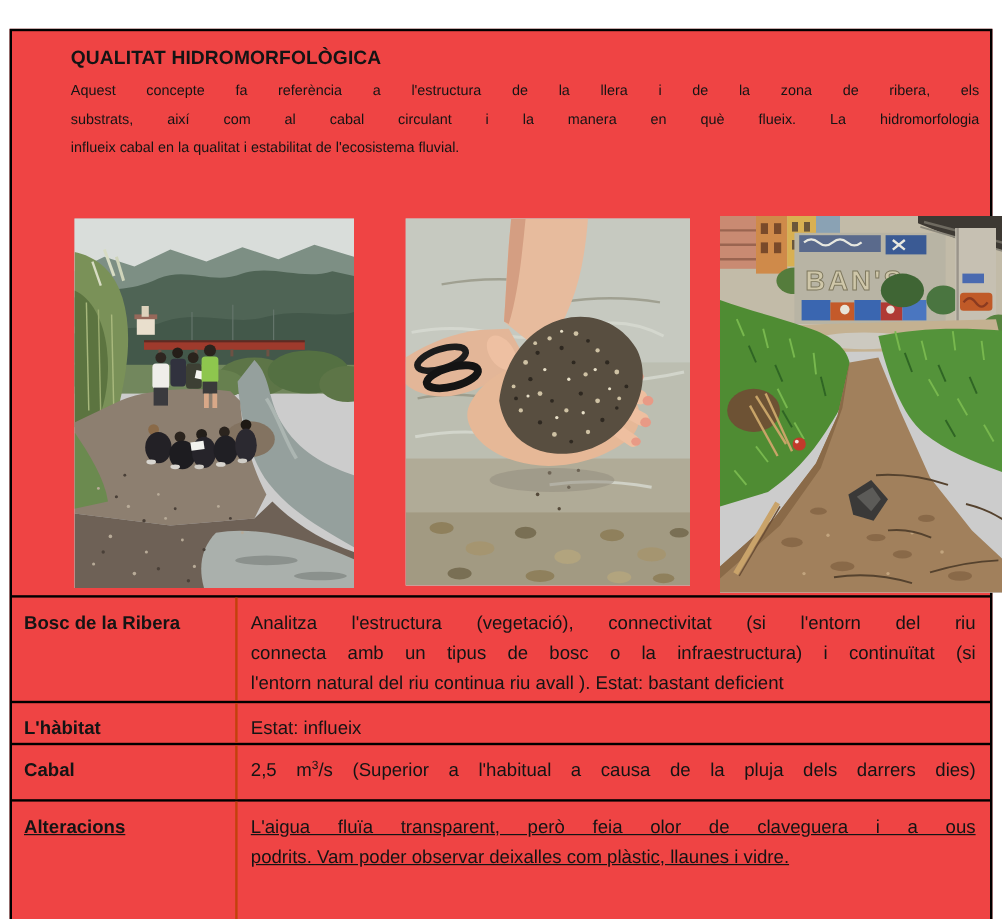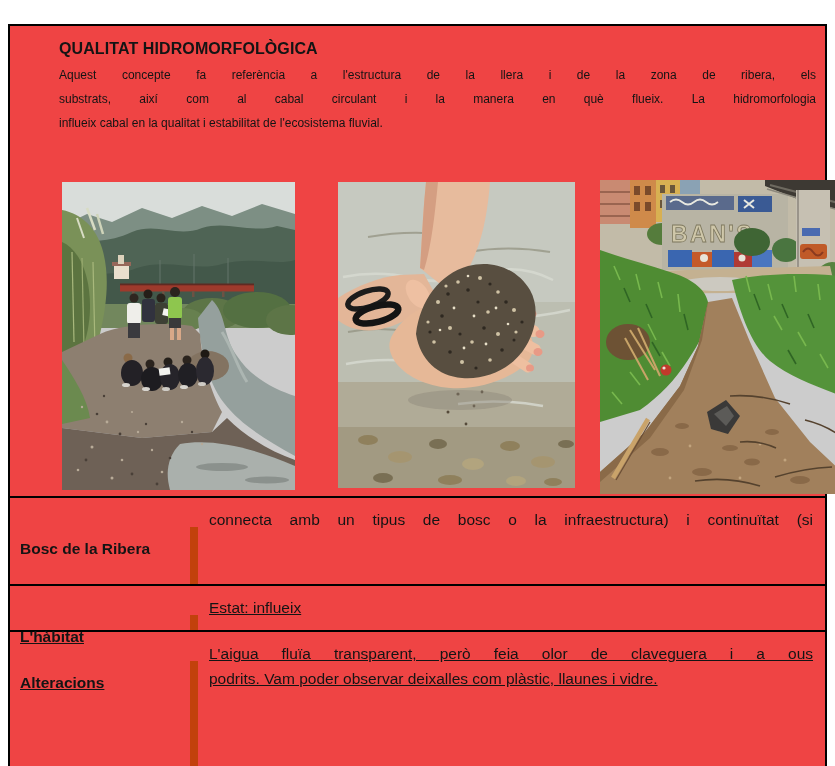--- a/index.html
+++ b/index.html
@@ -26,26 +26,26 @@
   .photo1{left:12px;top:140px;width:233px;height:308px;}
   .photo2{left:288px;top:140px;width:237px;height:306px;}
   .photo3{left:550px;top:138px;width:242px;height:314px;}
   
   .assessment-table{
     position:absolute;left:0;right:0;top:470px;bottom:0;
     border-top:2px solid #000;display:flex;flex-direction:column;
   }
   .t-row{display:flex;border-bottom:2px solid #000;box-sizing:border-box;}
   .t-row.r1{height:88px;}
-  .t-row.r2{height:46px;text-decoration:underline;}
+  .t-row.r2{height:35px;}
   .t-row.r3{height:47px;}
   .t-row.r4{flex:1;border-bottom:none;text-decoration:underline;}
   .cell-label{
-    flex:0 0 188px;box-sizing:border-box;border-right:8px solid #c2410c;
-    padding:10px 8px 0 10px;font-weight:bold;font-size:15.5px;line-height:24px;margin-top:29px;
+    flex:0 0 188px;box-sizing:border-box;border-right:2px solid #c2410c;
+    padding:10px 8px 0 10px;font-weight:bold;font-size:15.5px;line-height:24px;
   }
   .cell-value{
     flex:1;box-sizing:border-box;padding:9px 12px 0 11px;
     font-size:15.5px;line-height:25px;
   }
   .vline{text-align:justify;text-align-last:justify;}
   .vline.last{text-align-last:left;}
   .cabal-line{text-align:justify;text-align-last:justify;}
   sup.m3{font-size:10px;line-height:0;vertical-align:6px;}
 </style>
@@ -384,31 +384,39 @@
       <line x1="48" y1="239" x2="13" y2="298" stroke="#c9a36a" stroke-width="4.5"></line>
       <line x1="50" y1="242" x2="16" y2="300" stroke="#6b4e35" stroke-width="1.2"></line>
     </svg>
   </figure>
 
   <div class="assessment-table">
 
     <div class="t-row r1">
       <div class="cell-label">Bosc de la Ribera</div>
       <div class="cell-value">
+        <div class="vline">Analitza l'estructura (vegetació), connectivitat (si l'entorn del riu</div>
         <div class="vline">connecta amb un tipus de bosc o la infraestructura) i continuïtat (si</div>
+        <div class="vline last">l'entorn natural del riu continua riu avall ). Estat: bastant deficient</div>
       </div>
     </div>
 
     <div class="t-row r2">
       <div class="cell-label">L'hàbitat</div>
       <div class="cell-value">
         <span>Estat: influeix</span>
       </div>
     </div>
 
+    <div class="t-row r3">
+      <div class="cell-label">Cabal</div>
+      <div class="cell-value">
+        <div class="cabal-line"><span>2,5 m</span><sup class="m3">3</sup><span>/s (Superior a l'habitual a causa de la pluja dels darrers dies)</span></div>
+      </div>
+    </div>
 
     <div class="t-row r4">
       <div class="cell-label">Alteracions</div>
       <div class="cell-value">
         <div class="vline">L'aigua fluïa transparent, però feia olor de claveguera i a ous</div>
         <div class="vline last">podrits. Vam poder observar deixalles com plàstic, llaunes i vidre.</div>
       </div>
     </div>
 
   </div>

